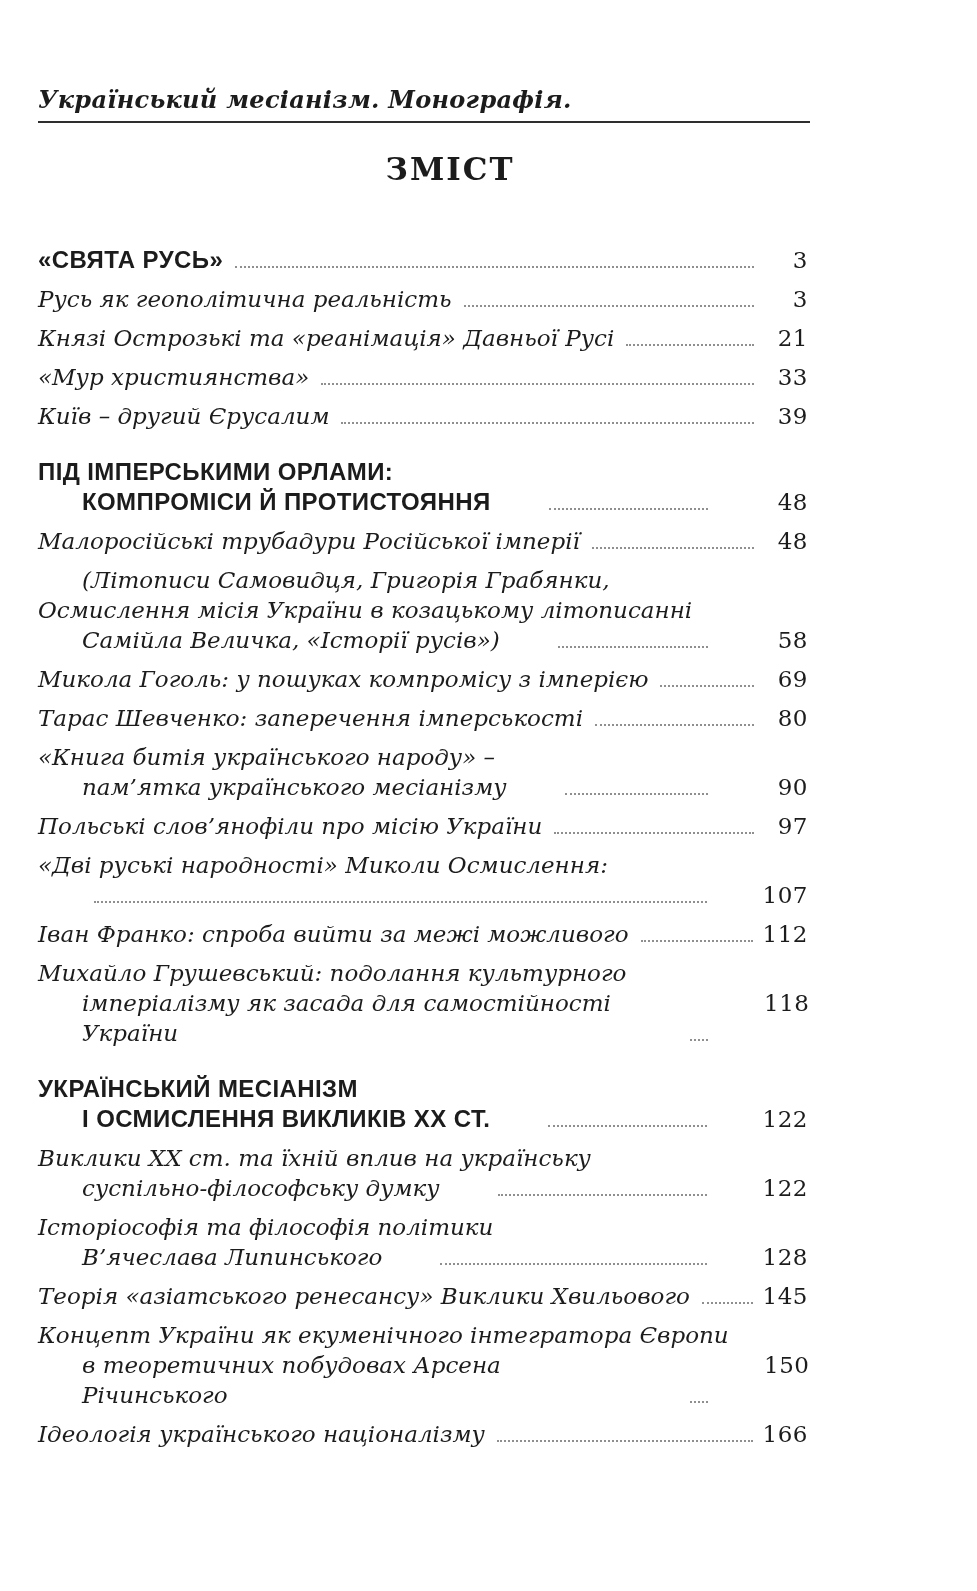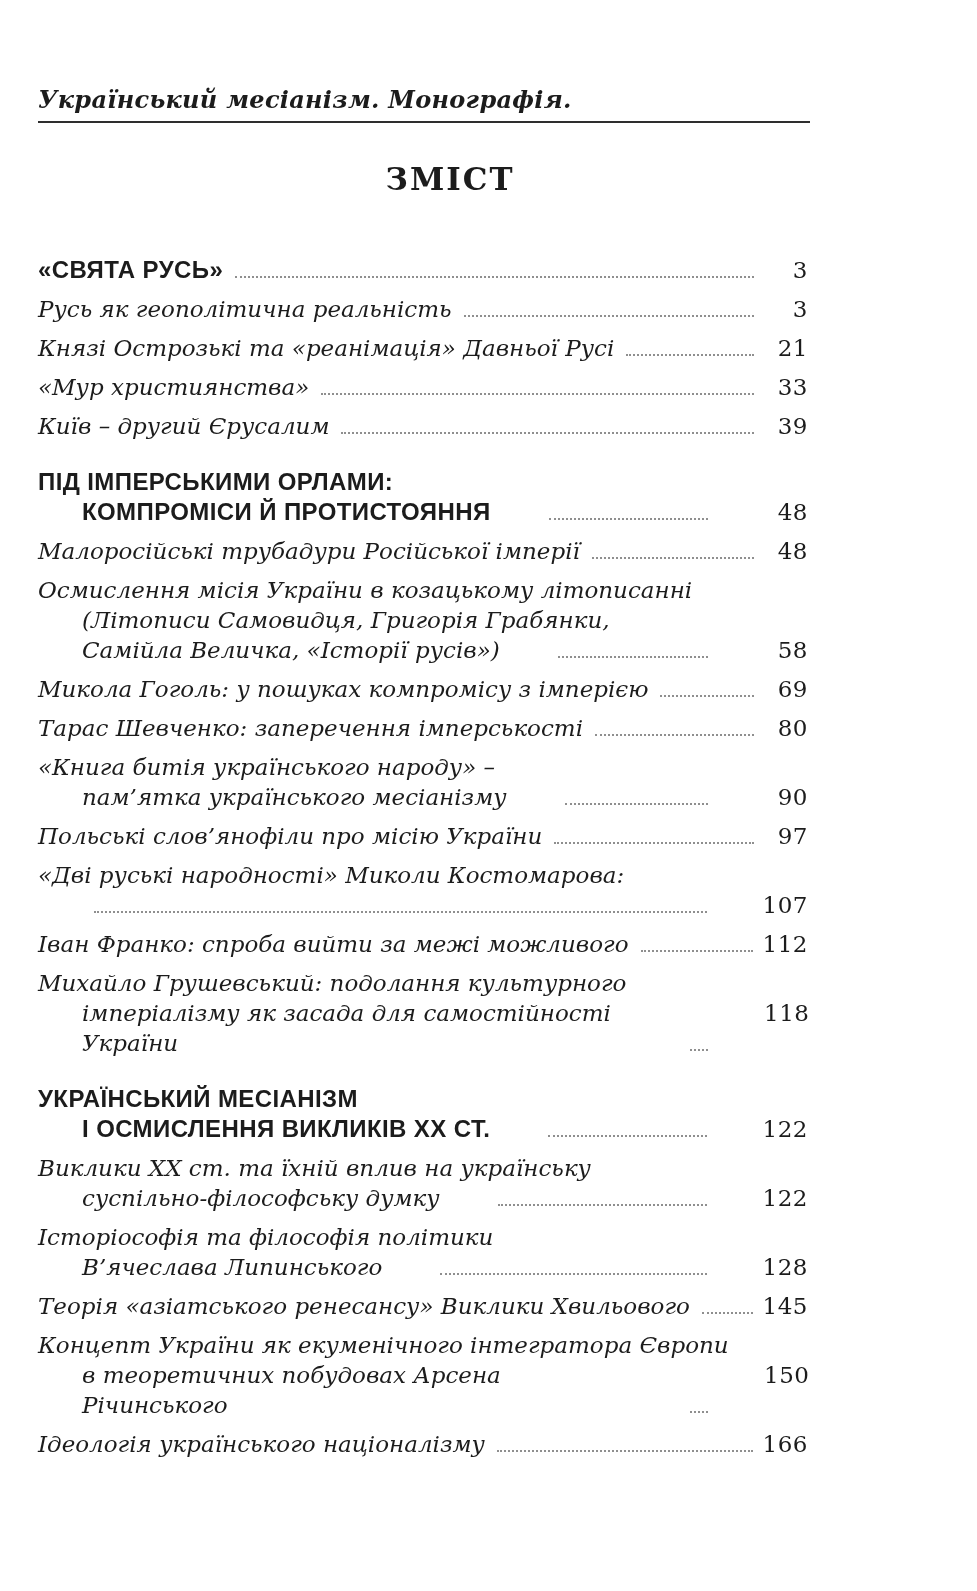--- a/index.html
+++ b/index.html
@@ -38,21 +38,21 @@
     font-size: 26px;
     letter-spacing: 1px;
   }
 
   
   .toc-title {
     text-align: center;
     font-weight: bold;
     font-size: 31px;
     letter-spacing: 2px;
-    margin-top: 38px;
+    margin-top: 28px;
     margin-bottom: 58px;
   }
 
   
   .toc-entries {
     padding-right: 54px; 
   }
   .entry {
     font-size: 23px;
     line-height: 30px;
@@ -153,27 +153,27 @@
           </div>
         </div>
         <div class="entry item">
           <div class="line">
             <span class="txt">Малоросійські трубадури Російської імперії</span>
             <span class="leader"></span>
             <span class="pnum">48</span>
           </div>
         </div>
         <div class="entry item">
+          <div class="line cont">
+            <span class="txt">(Літописи Самовидця, Григорія Грабянки,</span>
+          </div>
           <div class="line">
             <span class="txt">Осмислення місія України в козацькому літописанні</span>
           </div>
           <div class="line cont">
-            <span class="txt">(Літописи Самовидця, Григорія Грабянки,</span>
-          </div>
-          <div class="line cont">
             <span class="txt">Самійла Величка, «Історії русів»)</span>
             <span class="leader"></span>
             <span class="pnum">58</span>
           </div>
         </div>
         <div class="entry item">
           <div class="line">
             <span class="txt">Микола Гоголь: у пошуках компромісу з імперією</span>
             <span class="leader"></span>
             <span class="pnum">69</span>
@@ -198,21 +198,21 @@
         </div>
         <div class="entry item">
           <div class="line">
             <span class="txt">Польські слов’янофіли про місію України</span>
             <span class="leader"></span>
             <span class="pnum">97</span>
           </div>
         </div>
         <div class="entry item">
           <div class="line">
-            <span class="txt">«Дві руські народності» Миколи Костомарова:</span>
+            <span class="txt">«Дві руські народності» Миколи Осмислення:</span>
           </div>
           <div class="line cont">
             <span class="leader"></span>
             <span class="pnum">107</span>
           </div>
         </div>
         <div class="entry item">
           <div class="line">
             <span class="txt">Іван Франко: спроба вийти за межі можливого</span>
             <span class="leader"></span>

